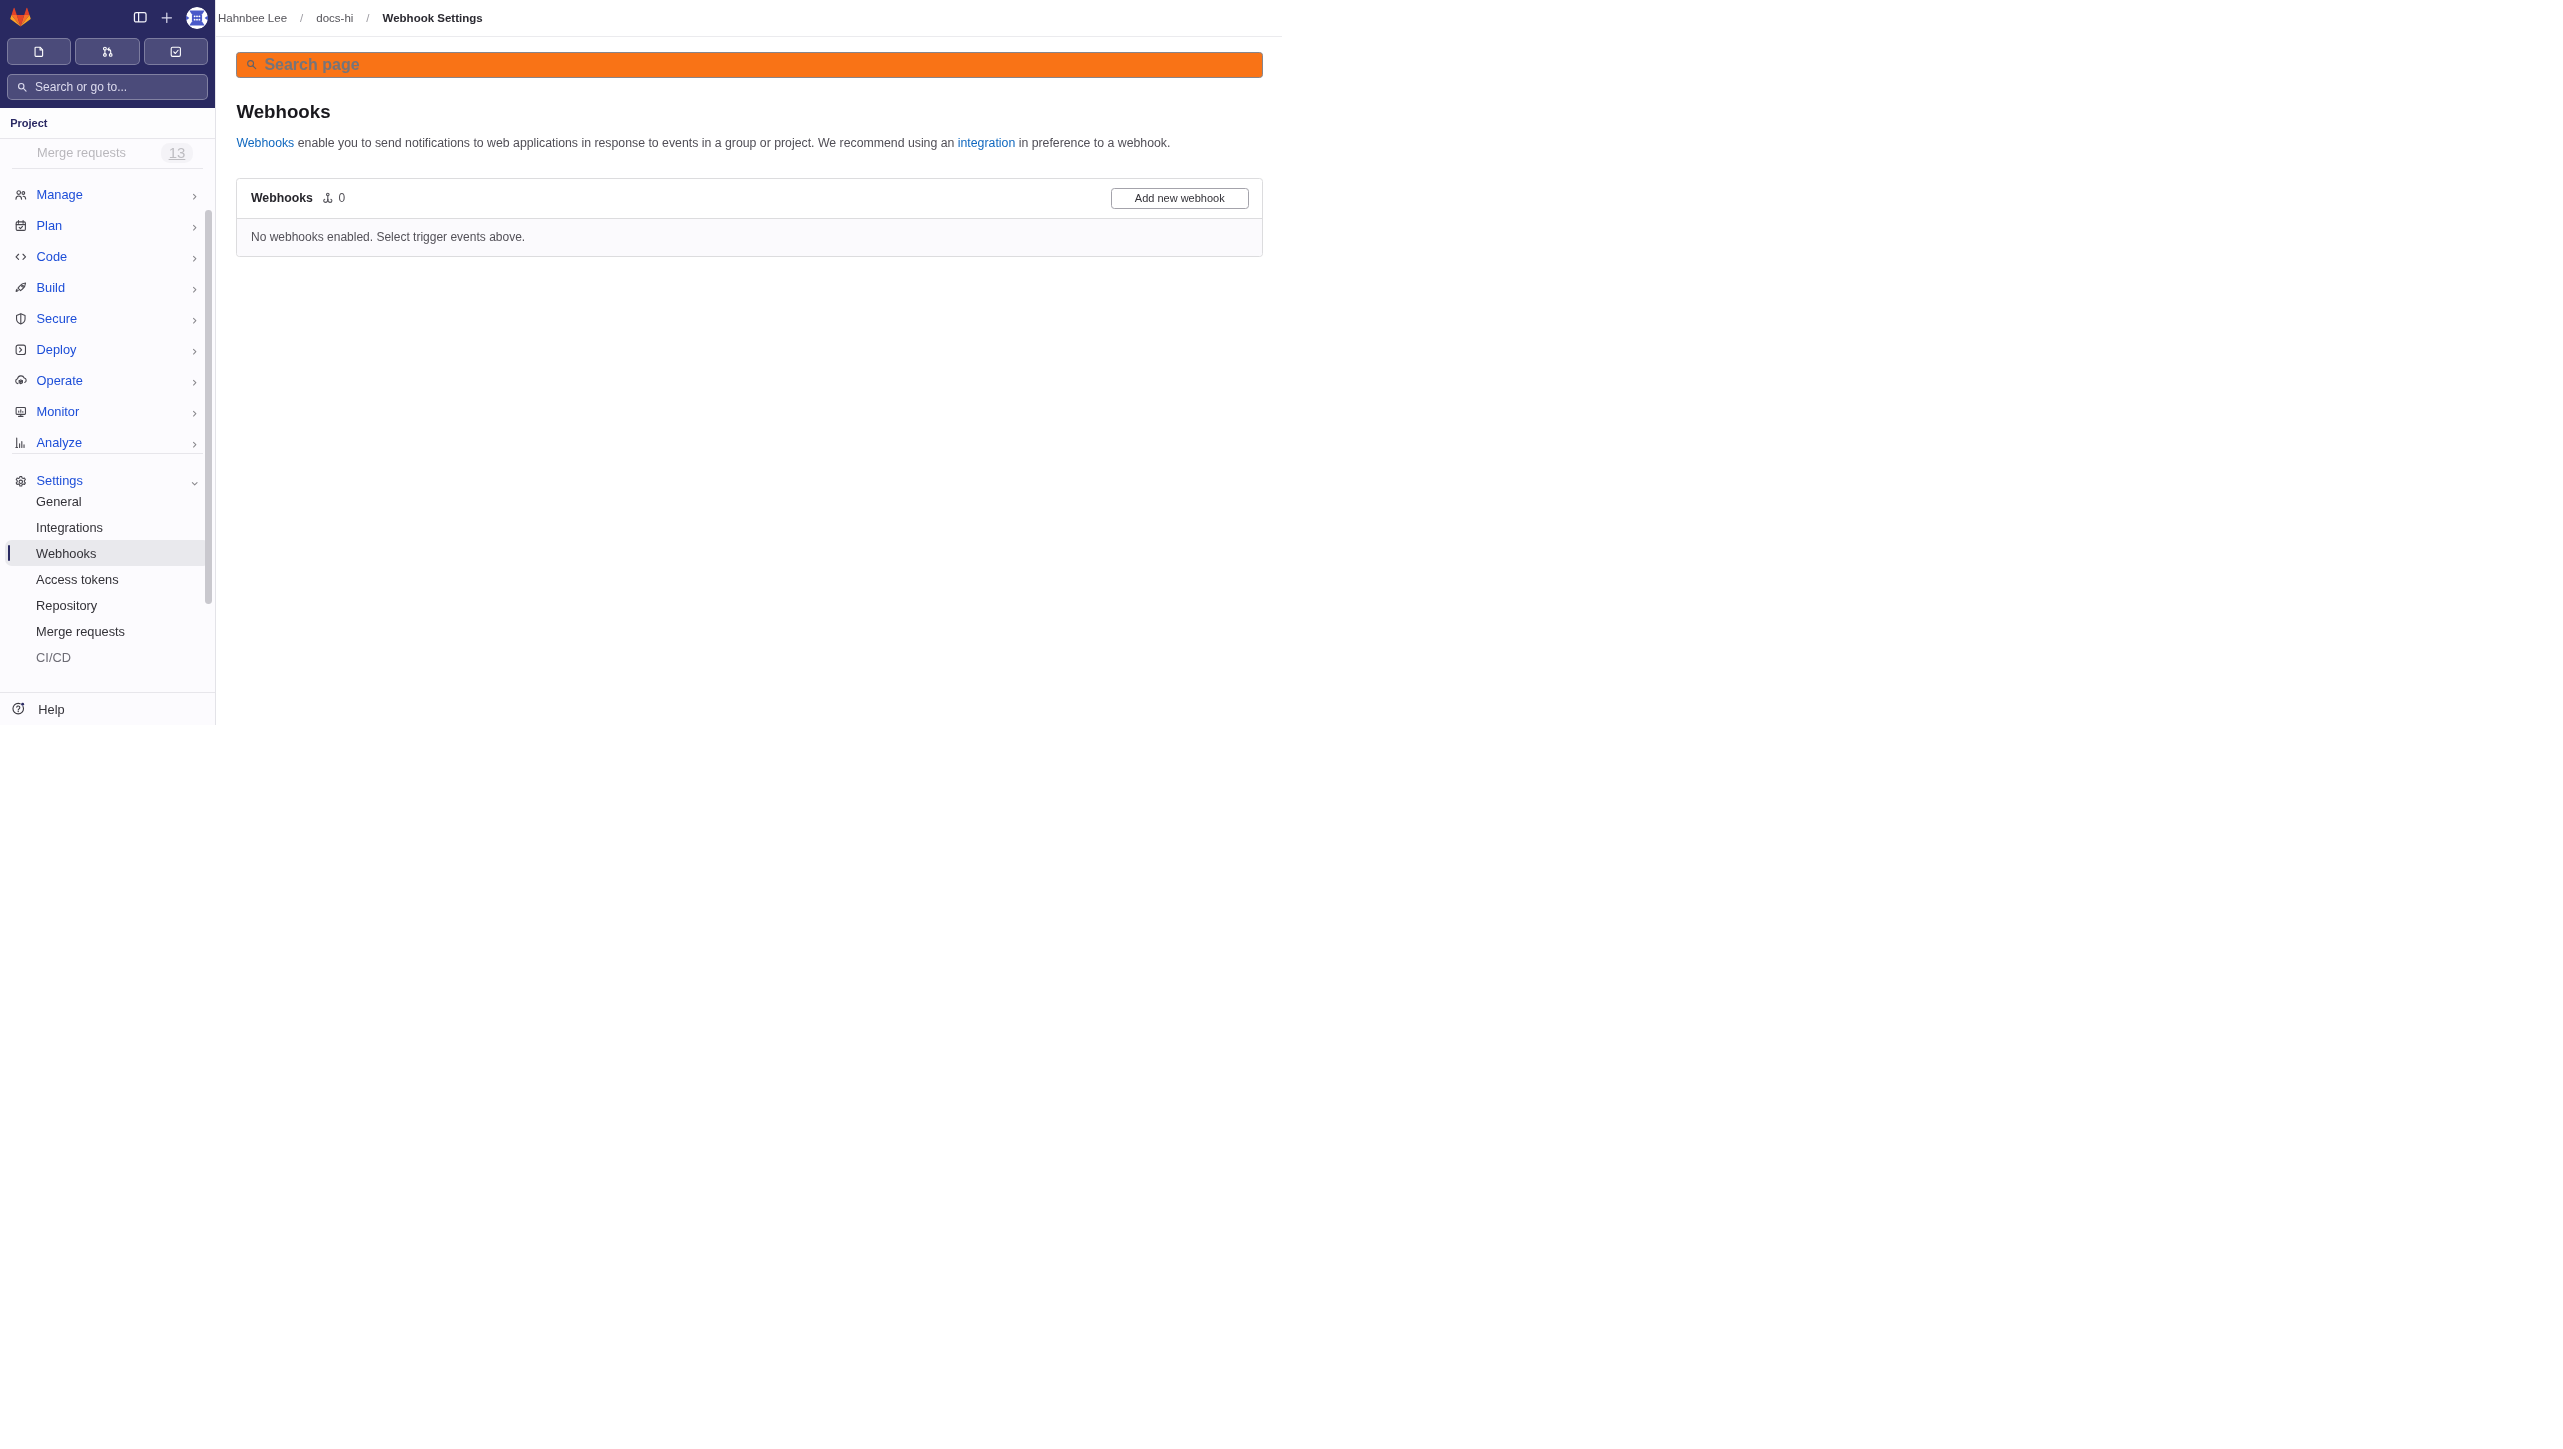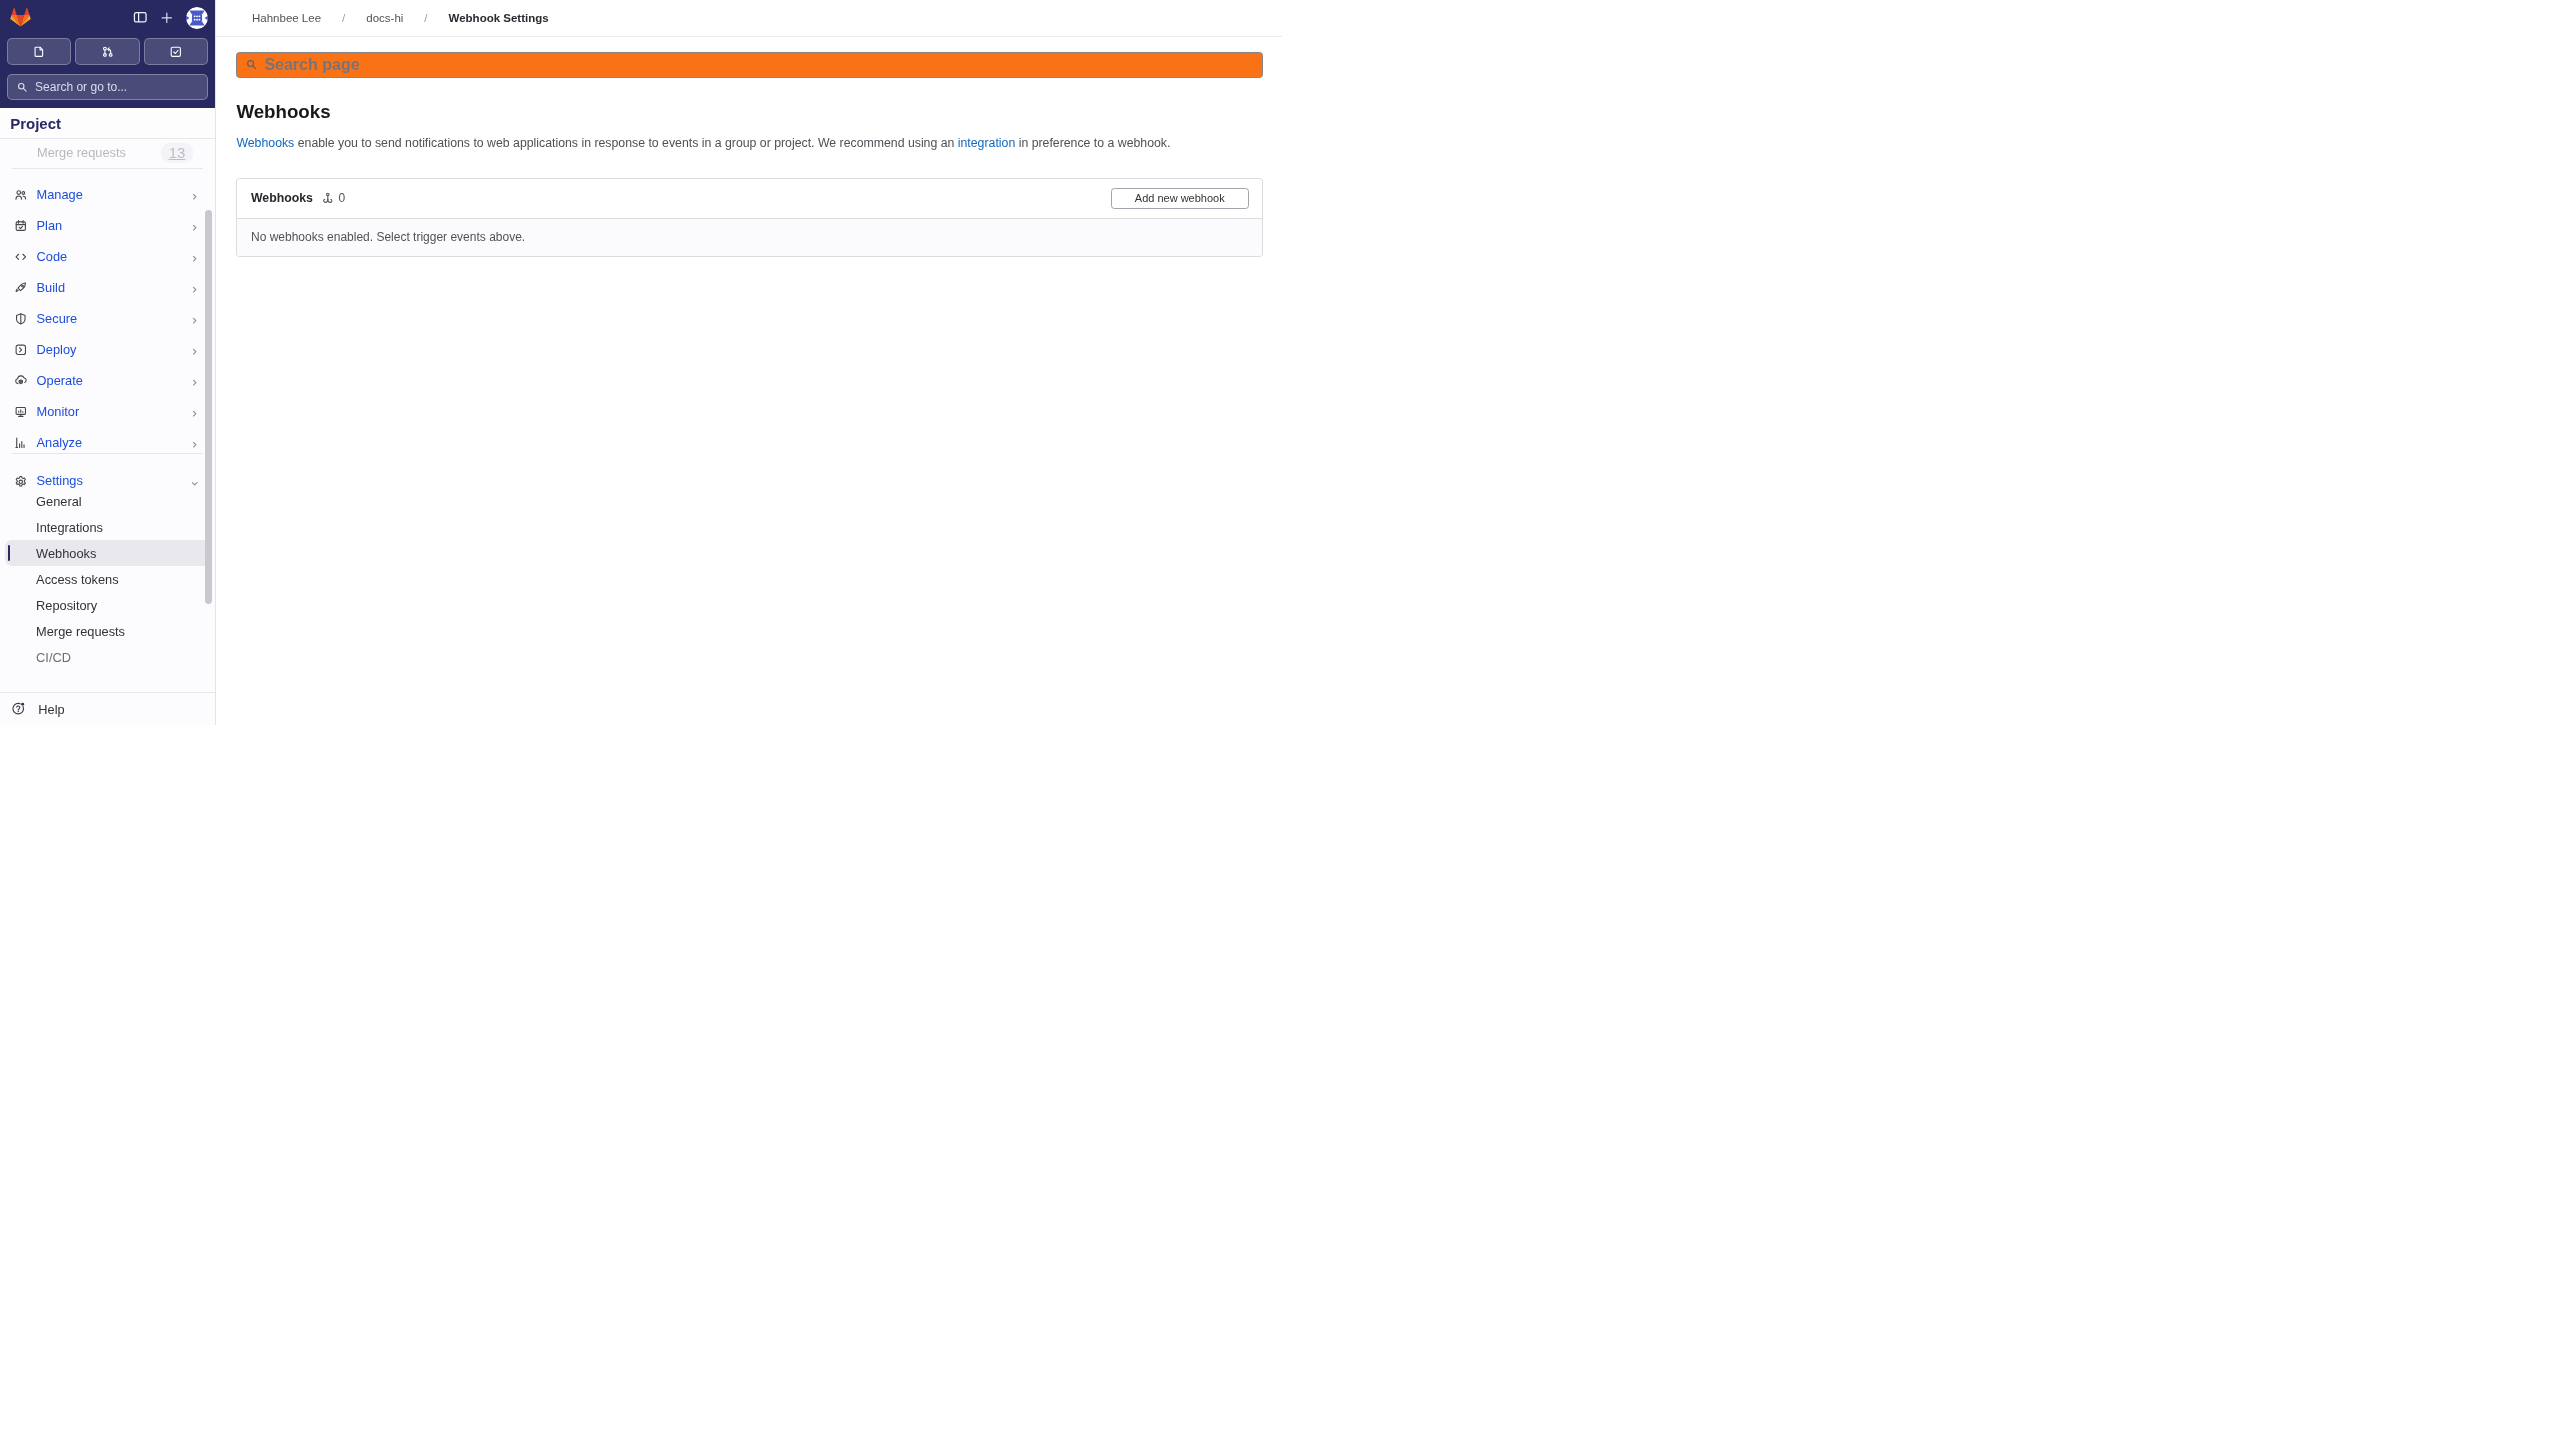--- a/index.html
+++ b/index.html
@@ -31,21 +31,21 @@
     display:flex; align-items:center; justify-content:center; cursor:pointer;
   }
   .sb-search {
     margin-top:8.5px; width:100%; height:26px; border-radius:5.1px;
     background:rgba(255,255,255,.16); border:0.9px solid rgba(255,255,255,.30);
     display:flex; align-items:center; gap:6.8px; padding:0 8.5px;
     color:#dcdbee; font-size:12px; cursor:pointer; font-family:inherit;
   }
   .sb-context {
     height:31px; display:flex; align-items:center; padding:0 10.2px;
-    font-weight:700; font-size:15px; color:#2a2963;
+    font-weight:700; font-size:11px; color:#2a2963;
     border-bottom:0.9px solid #e7e6eb; background:#fdfdfe;
   }
   .sb-scroll { flex:1; overflow:hidden; }
   .row-faded {
     height:27px; display:flex; align-items:center;
     padding:0 22px 0 37px; opacity:.4;
   }
   .row-faded .lbl { font-size:12.8px; color:#535158; flex:1; }
   .badge {
     background:#e9e8ed; color:#626168; border-radius:8.5px;
@@ -77,21 +77,21 @@
   }
   .sb-scrollbar {
     position:absolute; right:3.4px; top:210px; width:6.8px; height:394px;
     background:#c9c8ce; border-radius:3.4px;
   }
 
   
   .main { flex:1; display:flex; flex-direction:column; background:#fff; }
   .topbar {
     height:37px; flex:0 0 37px; border-bottom:0.9px solid #ebebee;
-    display:flex; align-items:center; padding:0 36px; gap:21px; font-size:11.5px;
+    display:flex; align-items:center; padding:0 2px; gap:13px; font-size:11.5px;
   }
   .crumb { color:#545359; text-decoration:none; cursor:pointer; }
   .crumb-sep { color:#9b9aa1; }
   .crumb.current { color:#2b2a31; font-weight:700; cursor:default; }
   .content { padding:14.5px 18.7px 0 20.4px; }
   .searchwrap { position:relative; height:26px; margin-bottom:23px; }
   .searchwrap input {
     width:100%; height:26px; border:0.9px solid #86858c; border-radius:3.4px;
     padding:0 8.5px 0 27px; font-size:16px; color:#333238; outline:none;
     font-family:inherit; background:#f97316;font-weight:bold;

